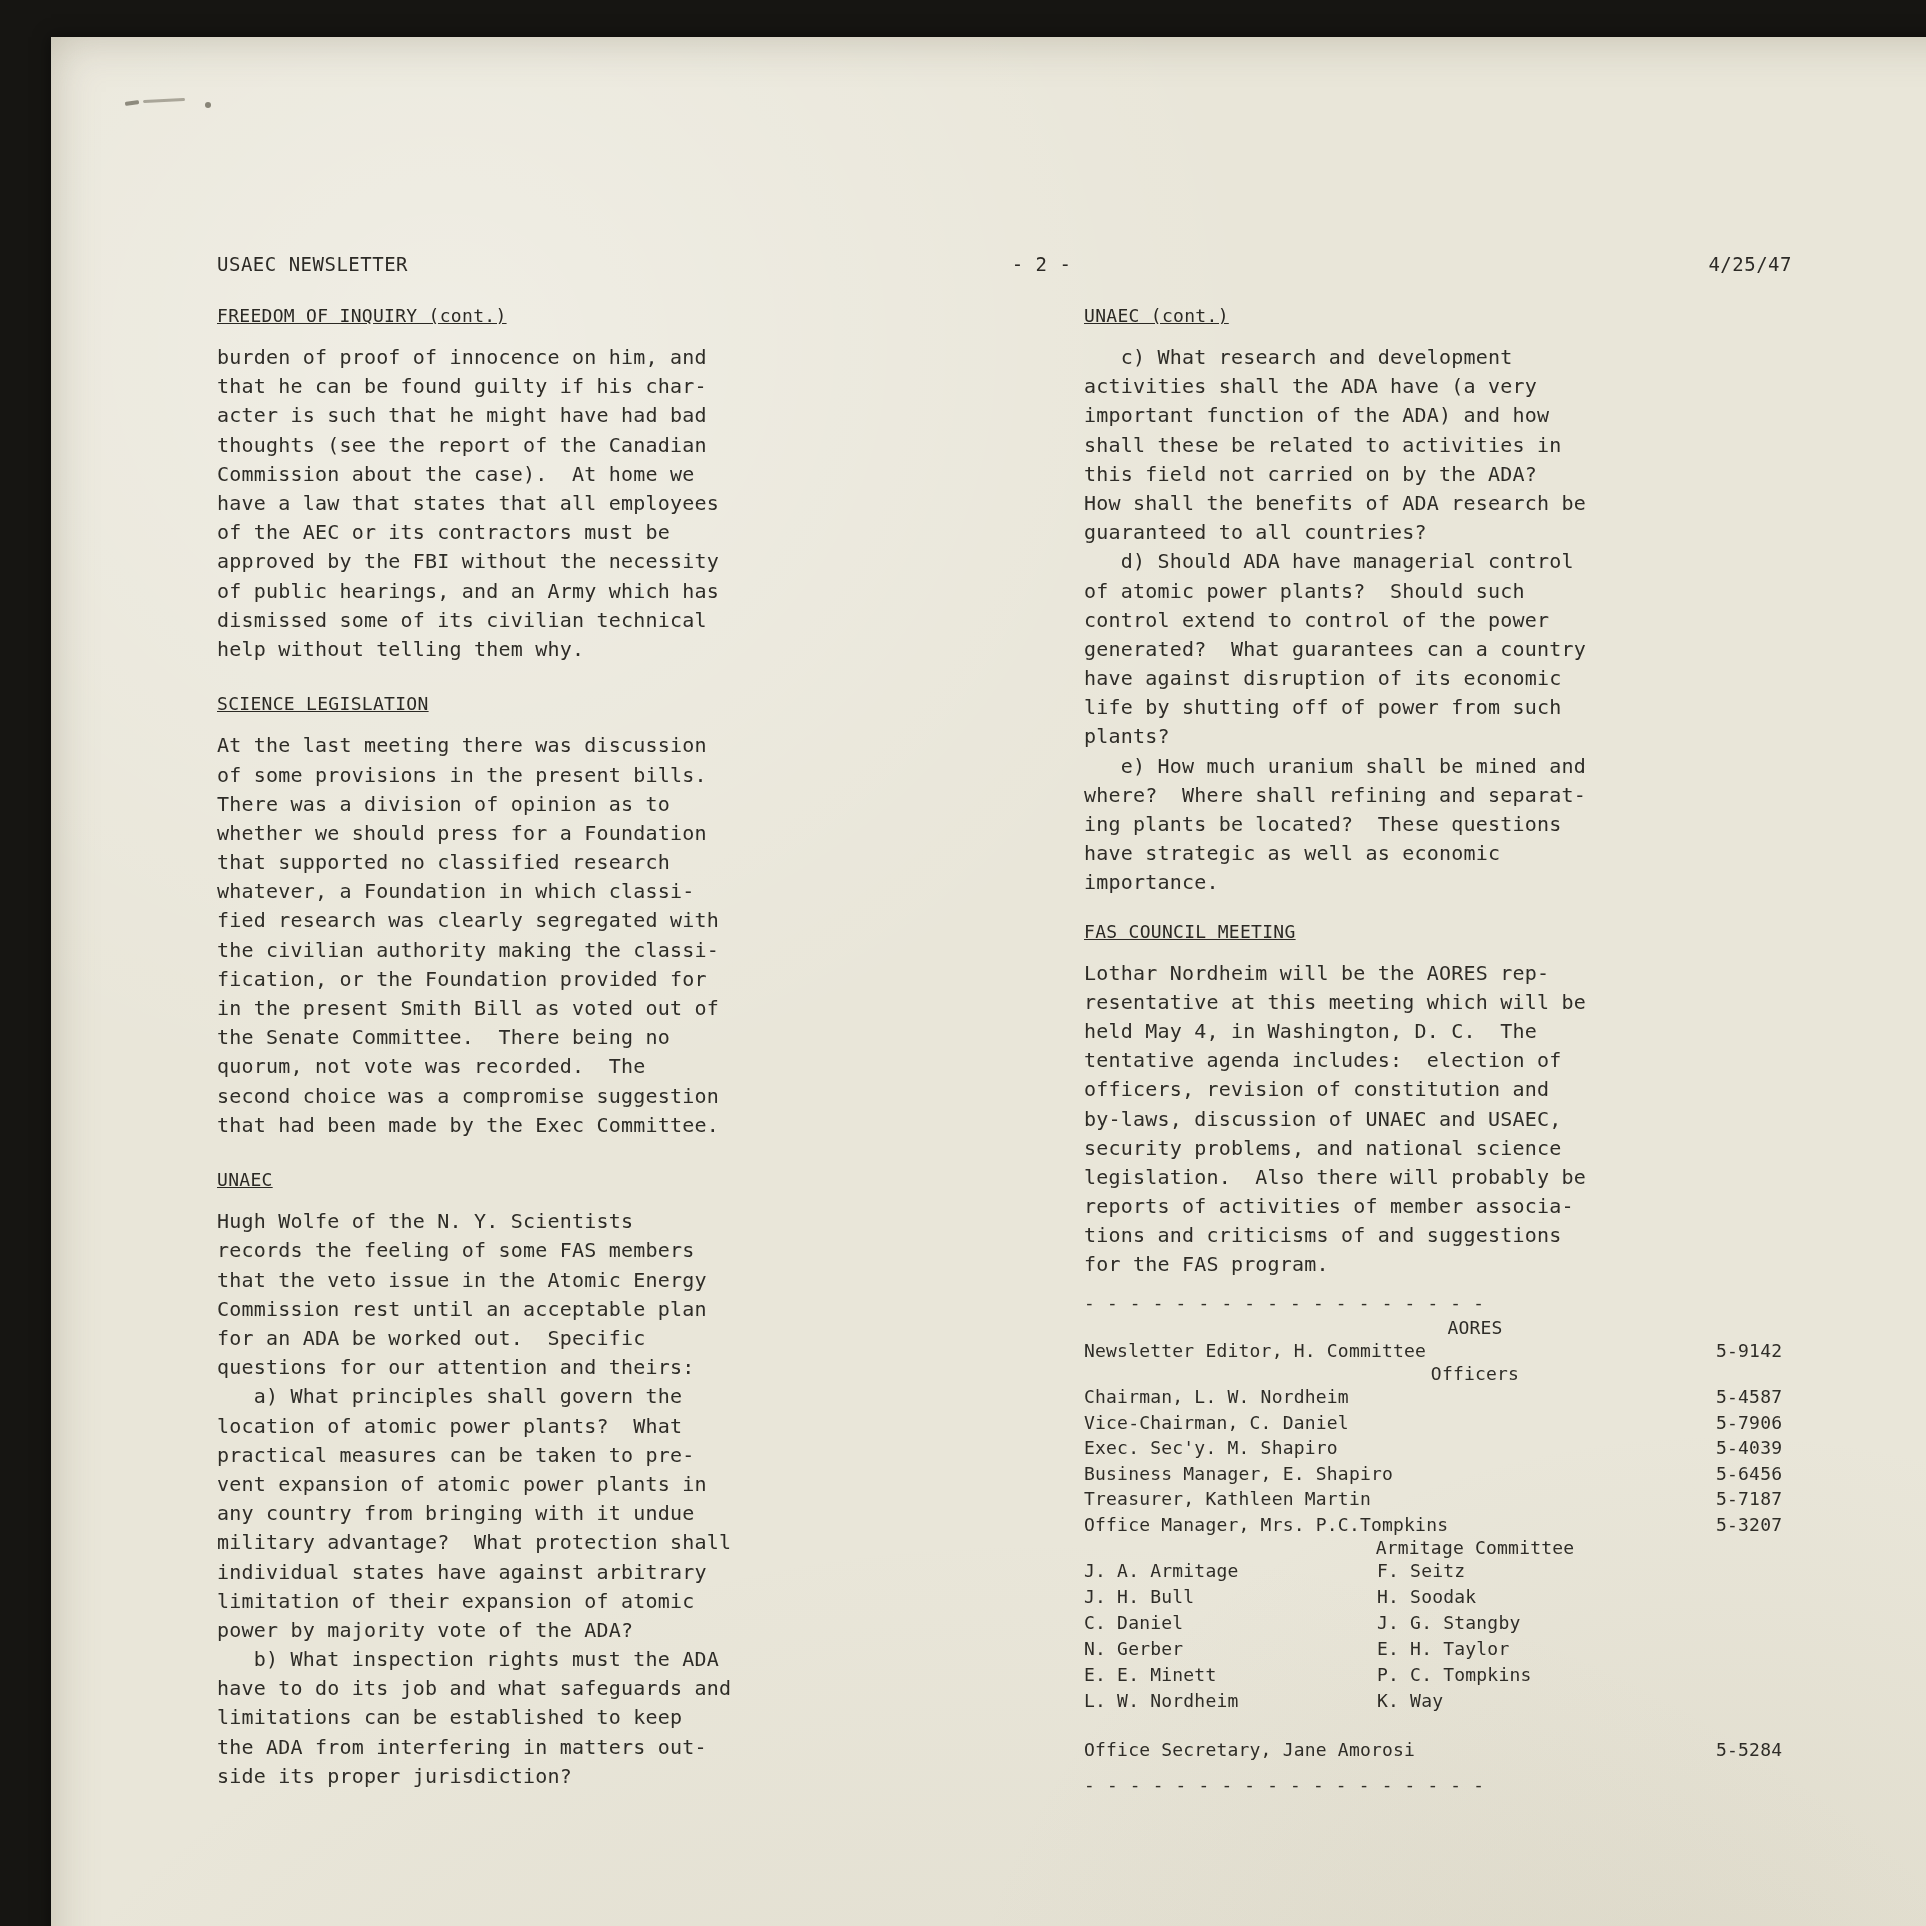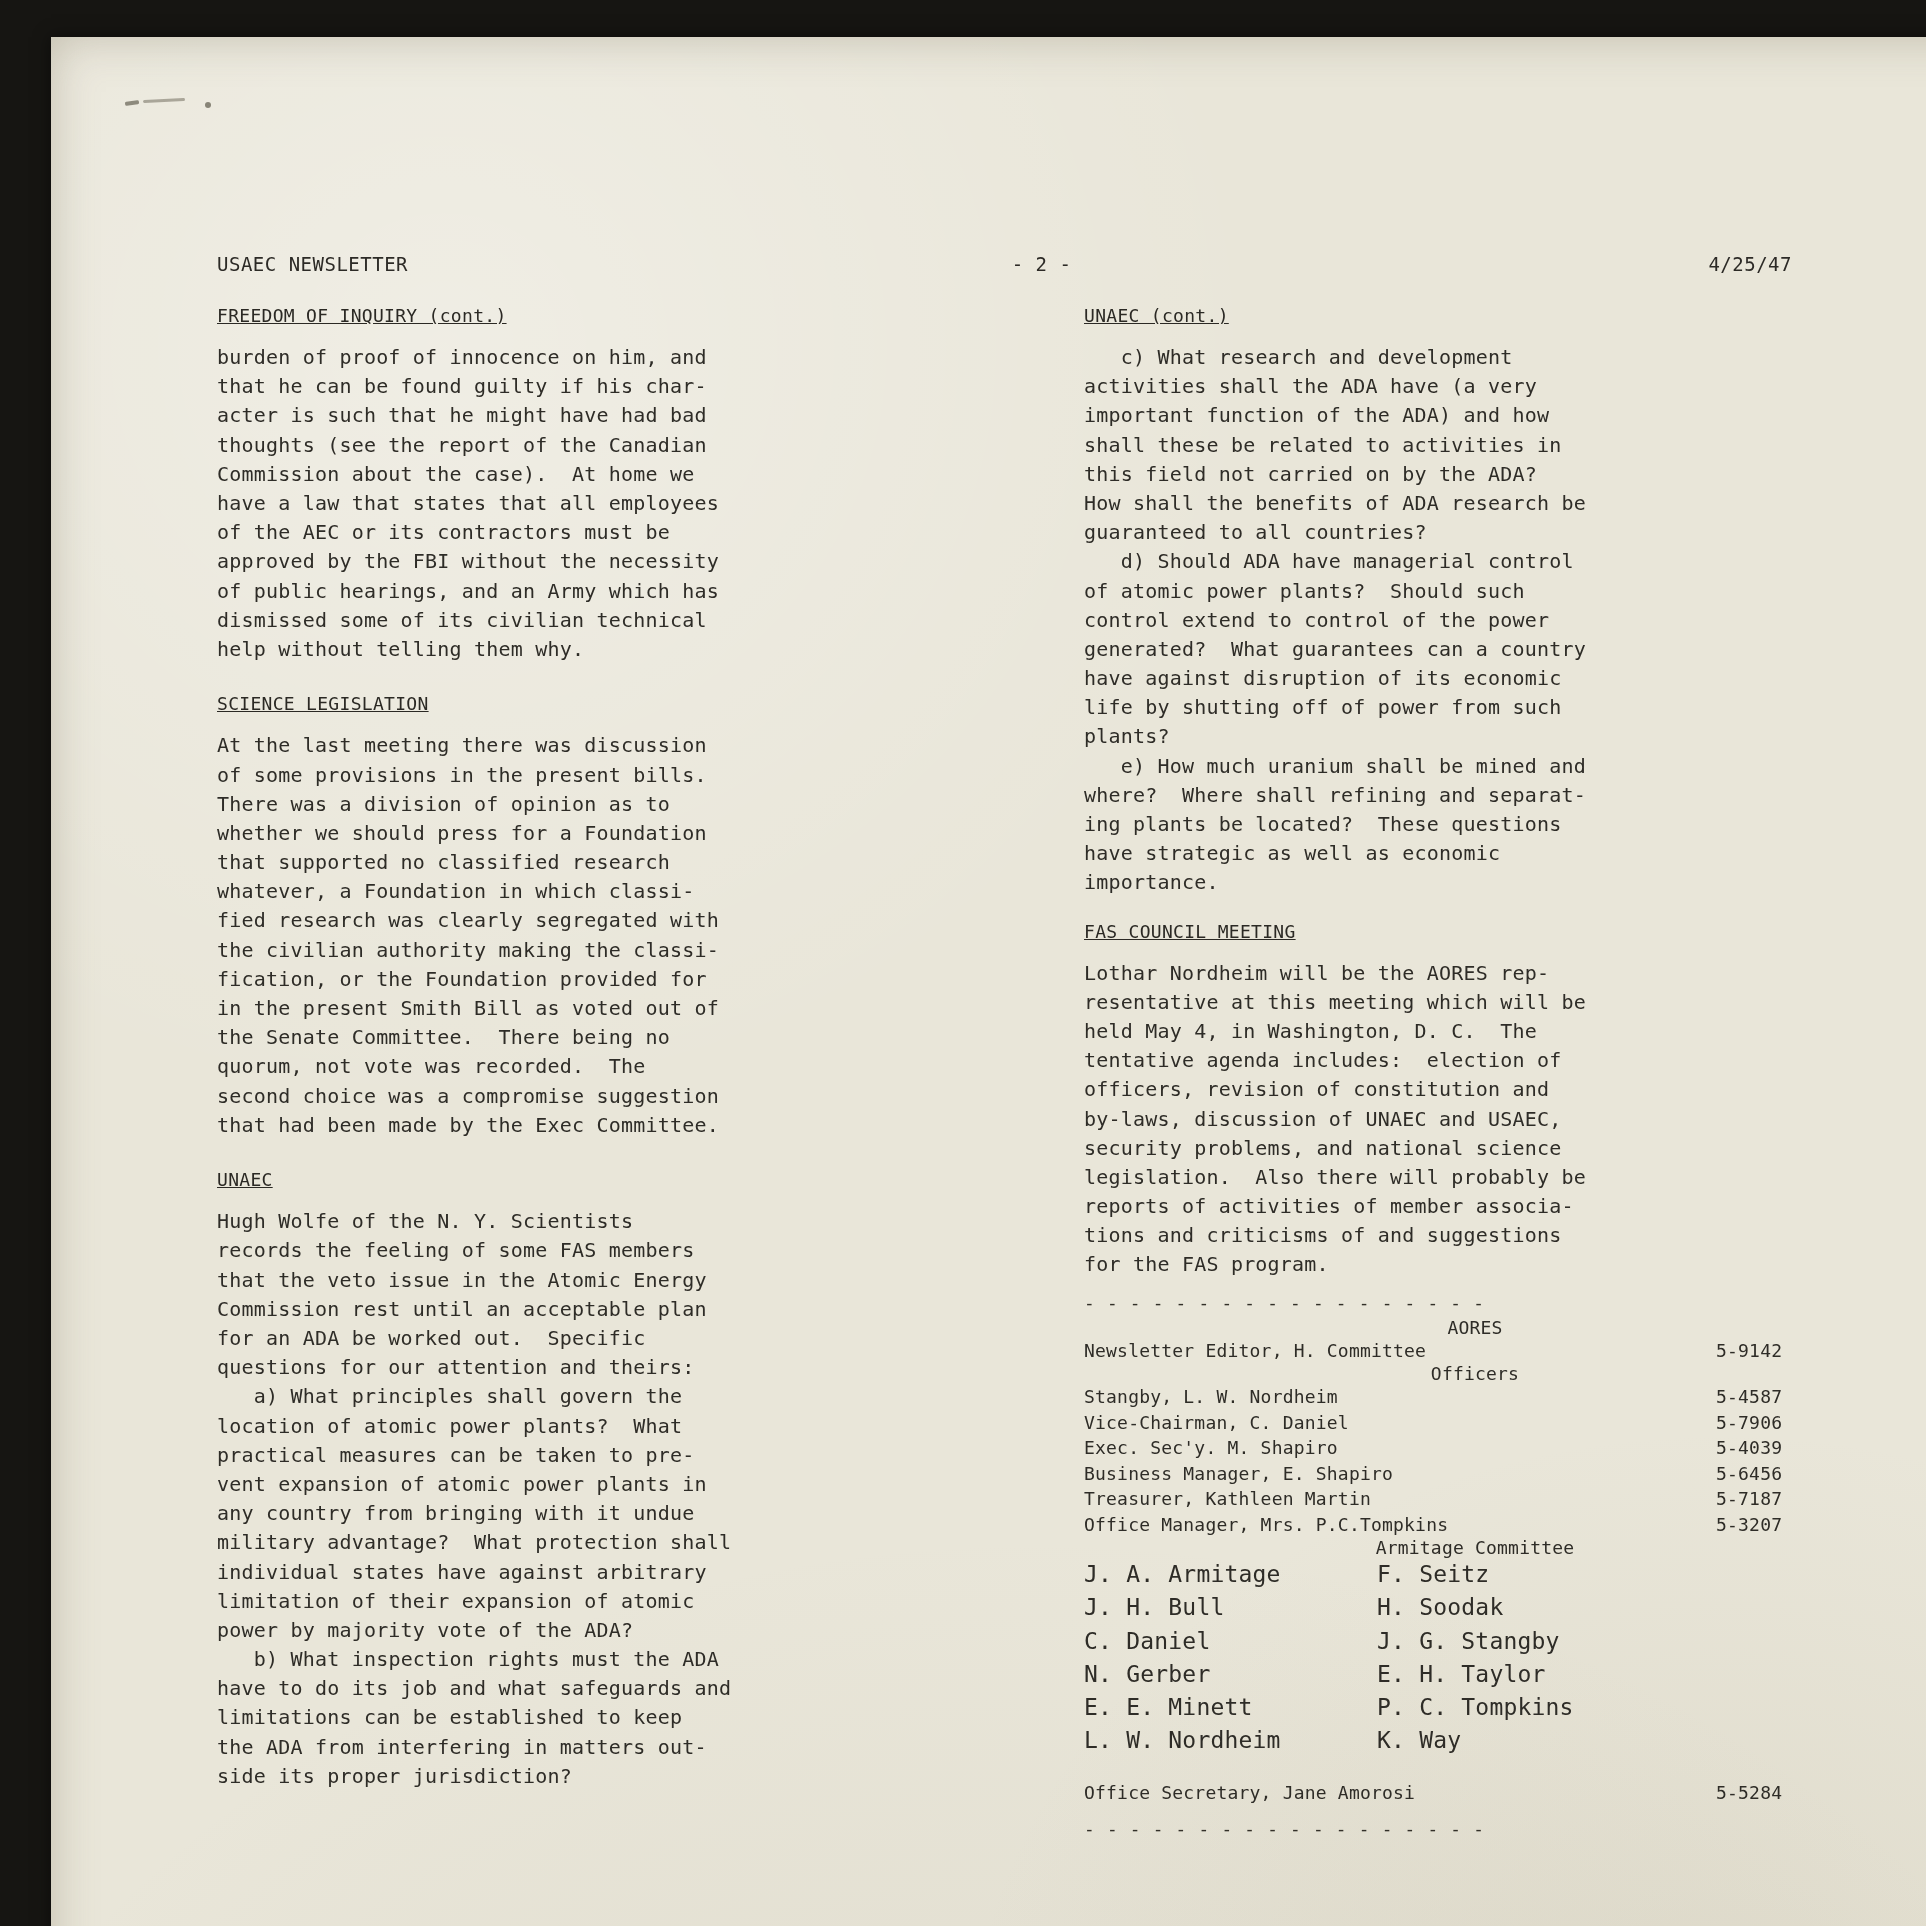--- a/index.html
+++ b/index.html
@@ -144,21 +144,21 @@
     line-height: 1.42;
     color: #2e2c27;
     letter-spacing: 0.2px;
     white-space: pre;
   }
   .roster-line .name { width: 632px; }
   .roster-line .phone { flex: 1; text-align: left; }
 
   .exec-line {
     display: flex;
-    font-size: 23px;
+    font-size: 18px;
     line-height: 1.44;
     color: #2e2c27;
     letter-spacing: 0.2px;
     white-space: pre;
   }
   .exec-line .c1 { width: 293px; }
   .exec-line .c2 { flex: 1; }
 </style>
 </head>
 <body>
@@ -281,21 +281,21 @@
           <div class="centered">AORES</div>
 
           <div class="roster-line">
             <span class="name">Newsletter Editor, H. Committee</span>
             <span class="phone">5-9142</span>
           </div>
 
           <div class="centered">Officers</div>
 
           <div class="roster-line">
-            <span class="name">Stangby, L. W. Nordheim</span>
+            <span class="name">Chairman, L. W. Nordheim</span>
             <span class="phone">5-4587</span>
           </div>
           <div class="roster-line">
             <span class="name">Vice-Chairman, C. Daniel</span>
             <span class="phone">5-7906</span>
           </div>
           <div class="roster-line">
             <span class="name">Exec. Sec'y. M. Shapiro</span>
             <span class="phone">5-4039</span>
           </div>

